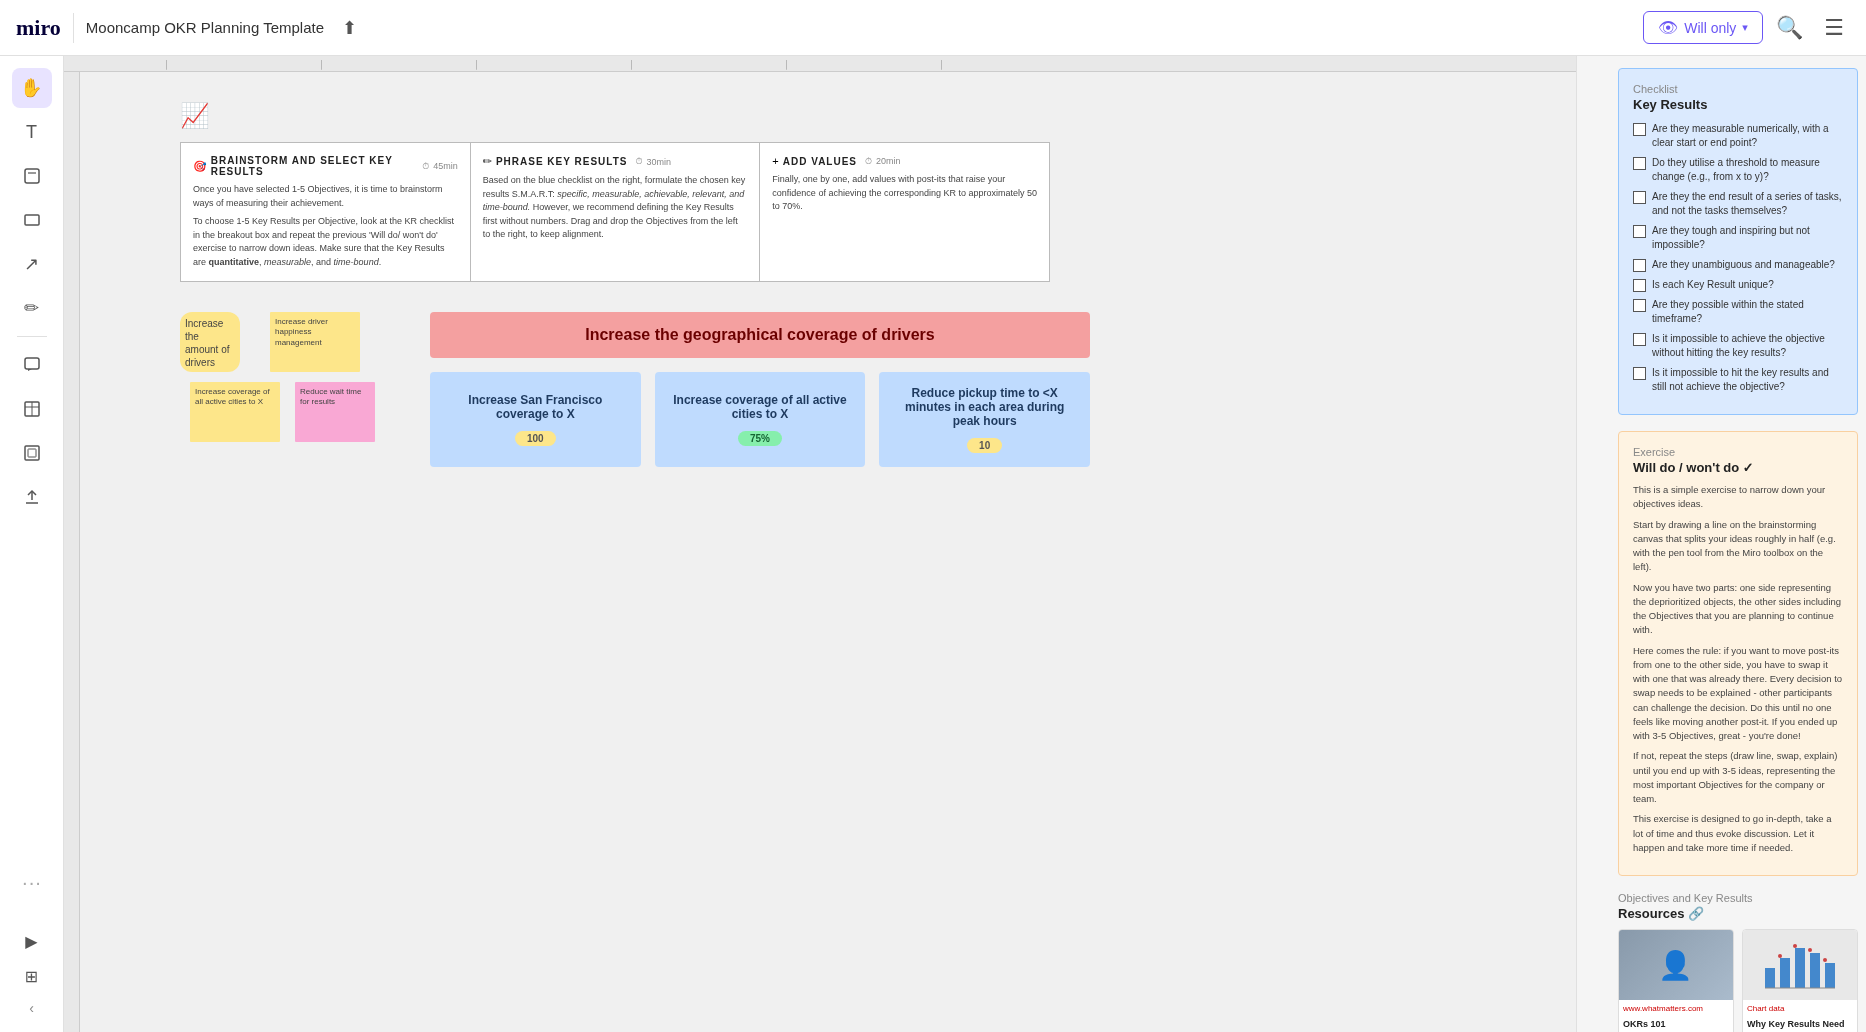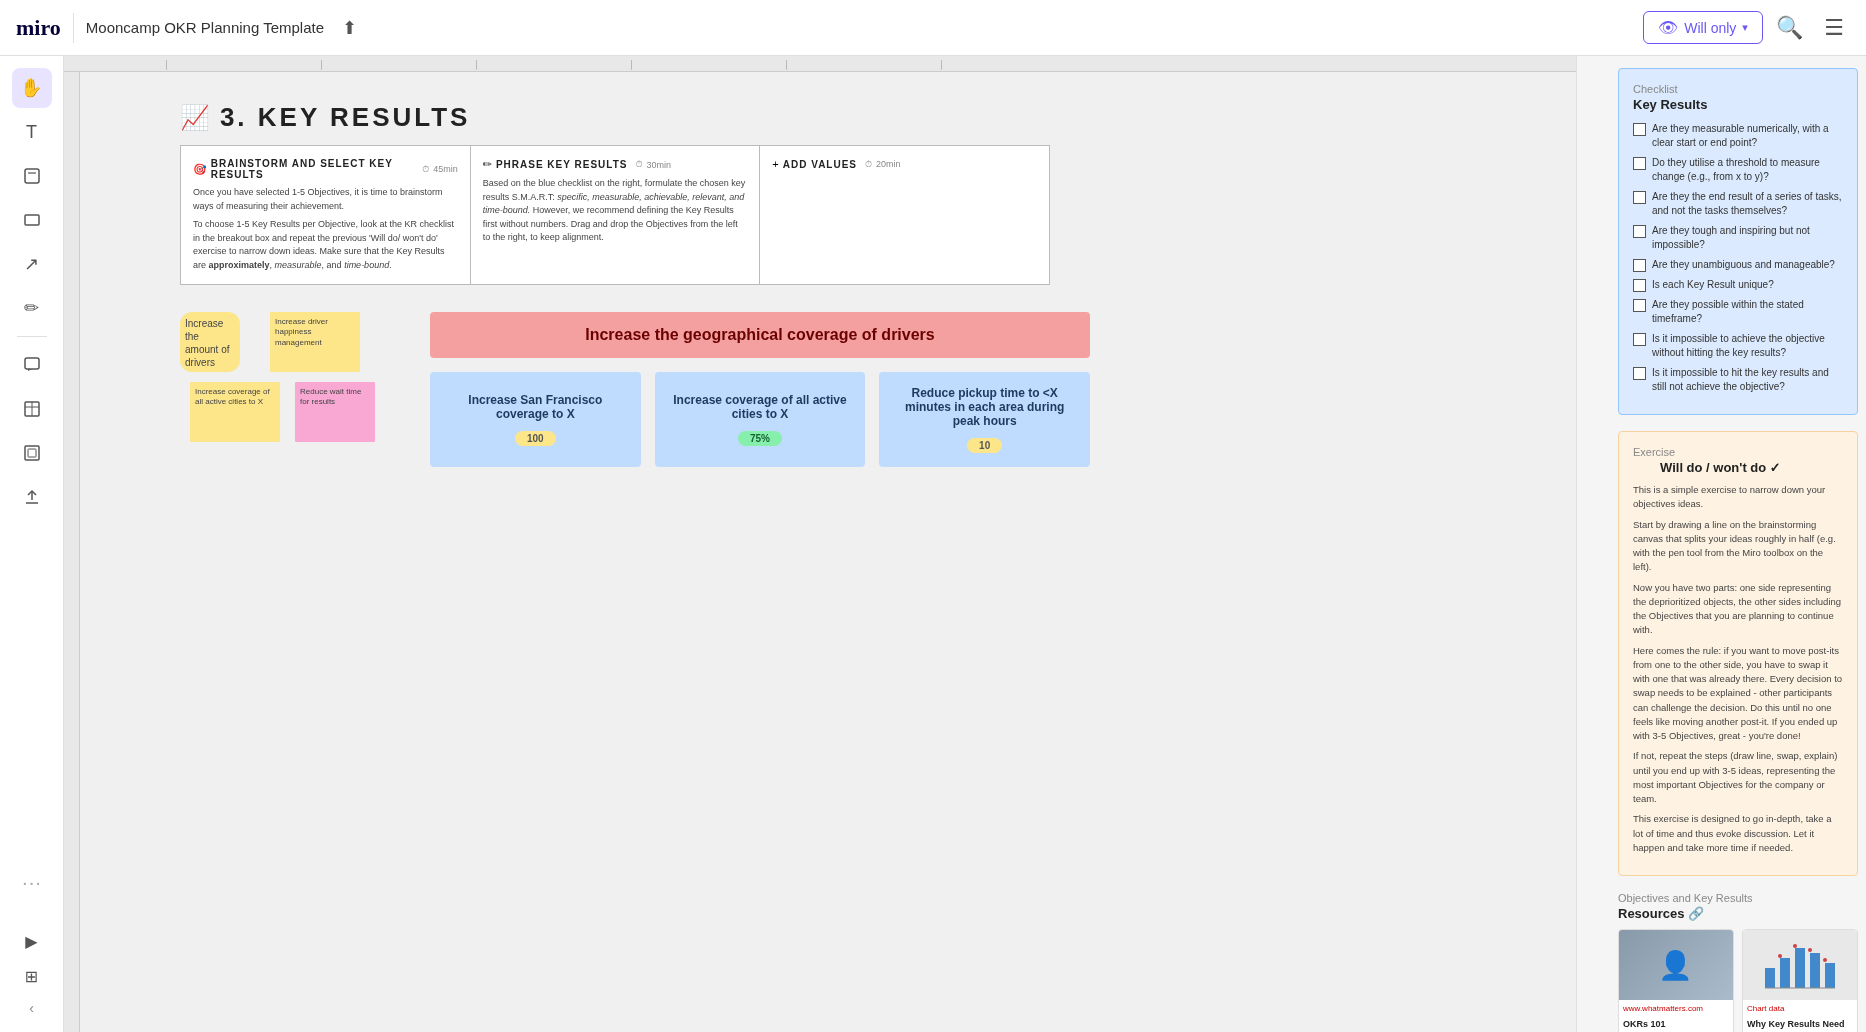--- a/index.html
+++ b/index.html
@@ -37,21 +37,21 @@
     .rp-section-blue { background: #dbeafe; border: 1px solid #93c5fd; }
     .rp-section-peach { background: #fef3e2; border: 1px solid #f9d0a0; }
     .rp-title { font-size: 11px; color: #888; font-weight: 400; margin-bottom: 2px; }
     .rp-subtitle { font-size: 13px; font-weight: 700; color: #222; margin-bottom: 10px; }
     .rp-checkbox-row { display: flex; align-items: flex-start; gap: 6px; margin-bottom: 6px; }
     .rp-checkbox { width: 13px; height: 13px; border: 1.5px solid #555; flex-shrink: 0; margin-top: 1px; background: #fff; }
     .rp-checkbox-label { font-size: 10px; color: #333; line-height: 1.4; }
 
     
     .exercise-title { font-size: 11px; color: #888; margin-bottom: 2px; }
-    .exercise-subtitle { font-size: 13px; font-weight: 700; color: #222; margin-bottom: 8px; margin-left: 27px; }
+    .exercise-subtitle { font-size: 13px; font-weight: 700; color: #222; margin-bottom: 8px; }
     .exercise-body { font-size: 9.5px; color: #444; line-height: 1.5; }
     .exercise-body p { margin-bottom: 6px; }
     .bottom-btn { background: none; border: none; cursor: pointer; color: #555; font-size: 16px; padding: 6px; border-radius: 4px; }
 
     
     .collapse-arrow { width: 24px; height: 24px; display: flex; align-items: center; justify-content: center; cursor: pointer; color: #888; font-size: 14px; }
 
     
     .miro-logo { font-weight: 900; font-size: 22px; color: #050038; font-family: 'Georgia', serif; }
   </style>
@@ -146,53 +146,53 @@
         <span style="font-size:8px;color:#999;margin-left:150px;">│</span>
       </div>
     </div>
     <div style="position:absolute;top:16px;left:0;width:16px;bottom:0;background:#e8e8e8;border-right:1px solid #ccc;"></div>
 
     <div style="position:absolute;top:16px;left:16px;bottom:0;right:0;overflow:hidden;">
 
       <div style="position:absolute;top:30px;left:100px;">
         <div style="display:flex;align-items:center;gap:10px;margin-bottom:12px;">
           <span style="font-size:24px;">📈</span>
-          <h2 style="font-size:26px;font-weight:900;letter-spacing:3px;color:#222;">3. KEY RESULTS</h2>
         </div>
 
         <div style="display:flex;border:1.5px solid #bbb;background:#fff;width:870px;">
 
           <div style="flex:1;padding:12px;border-right:1.5px solid #bbb;">
             <div style="display:flex;align-items:center;gap:4px;margin-bottom:6px;">
               <span style="font-size:11px;">🎯</span>
               <span style="font-size:10px;font-weight:800;letter-spacing:1px;color:#222;text-transform:uppercase;">BRAINSTORM AND SELECT KEY RESULTS</span>
               <span style="color:#888;font-size:9px;margin-left:4px;">⏱</span>
               <span style="font-size:9px;color:#888;">45min</span>
             </div>
             <p style="font-size:9px;color:#444;line-height:1.5;margin-bottom:5px;">Once you have selected 1-5 Objectives, it is time to brainstorm ways of measuring their achievement.</p>
-            <p style="font-size:9px;color:#444;line-height:1.5;">To choose 1-5 Key Results per Objective, look at the KR checklist in the breakout box and repeat the previous 'Will do/ won't do' exercise to narrow down ideas. Make sure that the Key Results are <strong>approximately</strong>, <em>measurable</em>, and <em>time-bound</em>.</p>
+            <p style="font-size:9px;color:#444;line-height:1.5;">To choose 1-5 Key Results per Objective, look at the KR checklist in the breakout box and repeat the previous 'Will do/ won't do' exercise to narrow down ideas. Make sure that the Key Results are <strong>quantitative</strong>, <em>measurable</em>, and <em>time-bound</em>.</p>
           </div>
 
           <div style="flex:1;padding:12px;border-right:1.5px solid #bbb;">
             <div style="display:flex;align-items:center;gap:4px;margin-bottom:6px;">
               <span style="font-size:11px;">✏</span>
               <span style="font-size:10px;font-weight:800;letter-spacing:1px;color:#222;text-transform:uppercase;">PHRASE KEY RESULTS</span>
               <span style="color:#888;font-size:9px;margin-left:4px;">⏱</span>
               <span style="font-size:9px;color:#888;">30min</span>
             </div>
             <p style="font-size:9px;color:#444;line-height:1.5;">Based on the blue checklist on the right, formulate the chosen key results S.M.A.R.T: <em>specific, measurable, achievable, relevant, and time-bound.</em> However, we recommend defining the Key Results first without numbers. Drag and drop the Objectives from the left to the right, to keep alignment.</p>
           </div>
 
           <div style="flex:1;padding:12px;">
             <div style="display:flex;align-items:center;gap:4px;margin-bottom:6px;">
               <span style="font-size:11px;">+</span>
               <span style="font-size:10px;font-weight:800;letter-spacing:1px;color:#222;text-transform:uppercase;">ADD VALUES</span>
               <span style="color:#888;font-size:9px;margin-left:4px;">⏱</span>
               <span style="font-size:9px;color:#888;">20min</span>
             </div>
+            <p style="font-size:9px;color:#444;line-height:1.5;">Finally, one by one, add values with post-its that raise your confidence of achieving the corresponding KR to approximately 50 to 70%.</p>
           </div>
         </div>
       </div>
 
       <div style="position:absolute;top:240px;left:100px;width:220px;height:160px;">
 
         <div style="position:absolute;top:0;left:0;width:60px;height:60px;background:#fde68a;padding:5px;font-size:10px;color:#444;line-height:1.3;border-radius:12px;">Increase the amount of drivers</div>
         <div style="position:absolute;top:0;left:90px;width:90px;height:60px;background:#fde68a;padding:5px;font-size:8px;color:#444;line-height:1.3;border-radius:1px;">Increase driver happiness management</div>
 
         <div style="position:absolute;top:70px;left:10px;width:90px;height:60px;background:#fde68a;padding:5px;font-size:8px;color:#444;line-height:1.3;border-radius:1px;">Increase coverage of all active cities to X</div>

